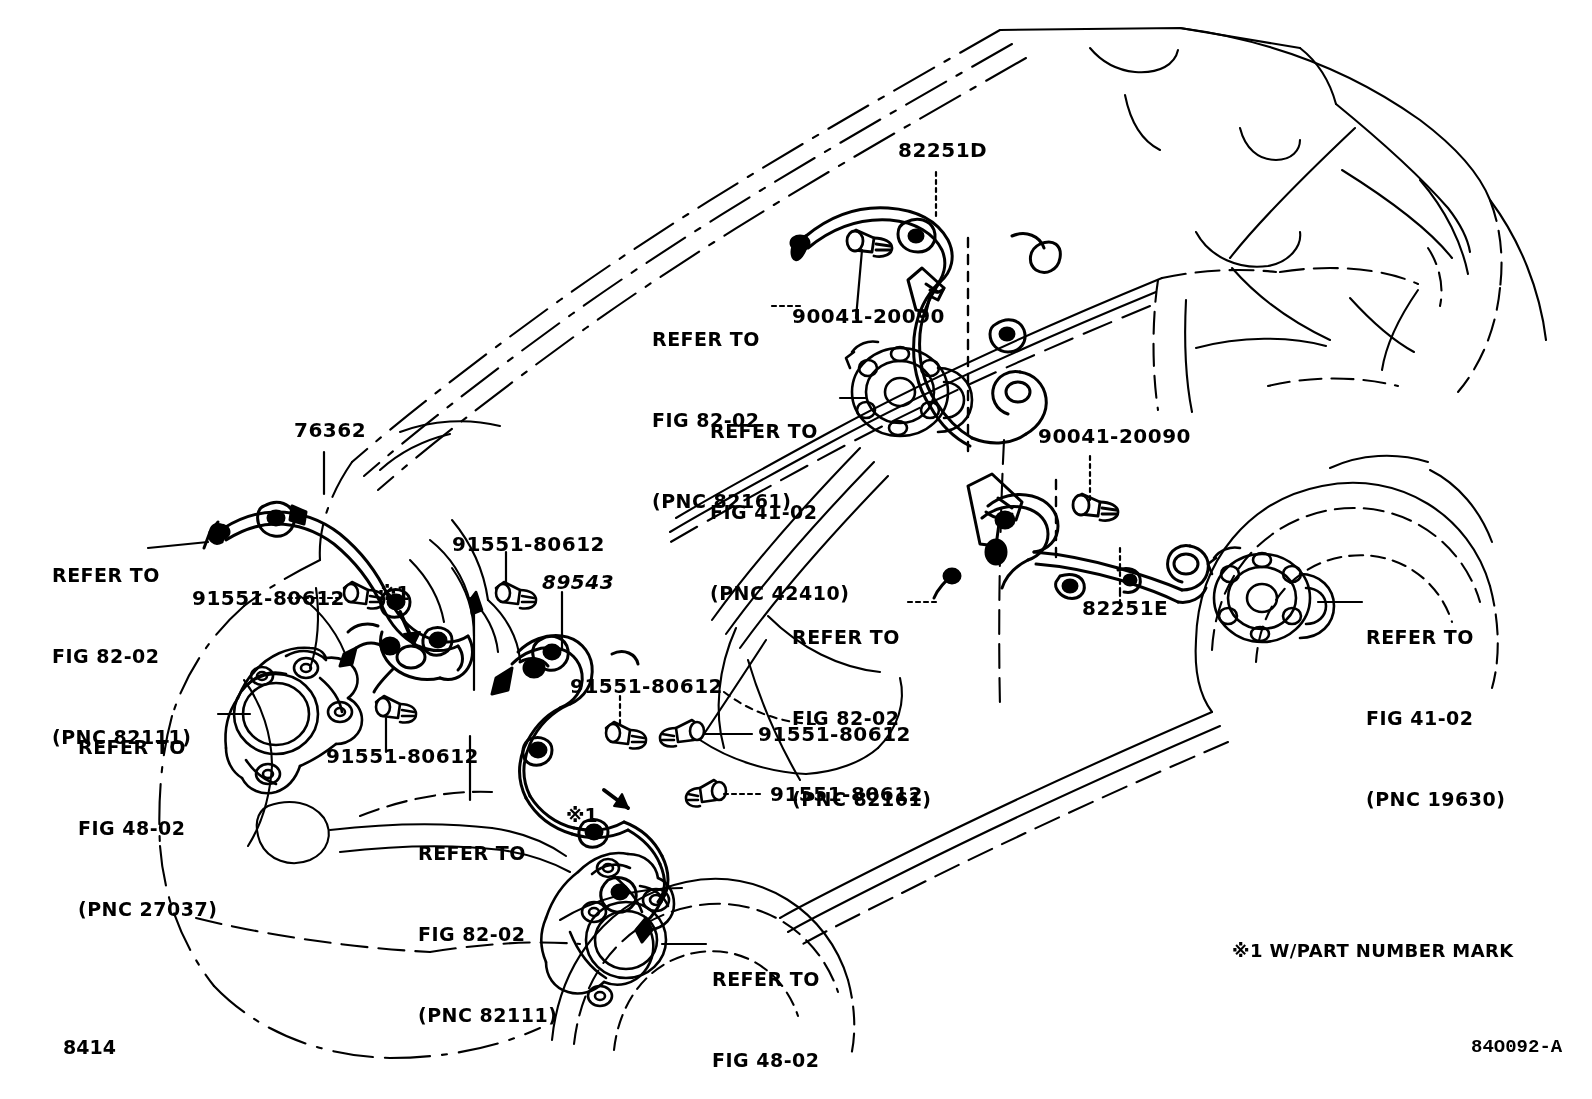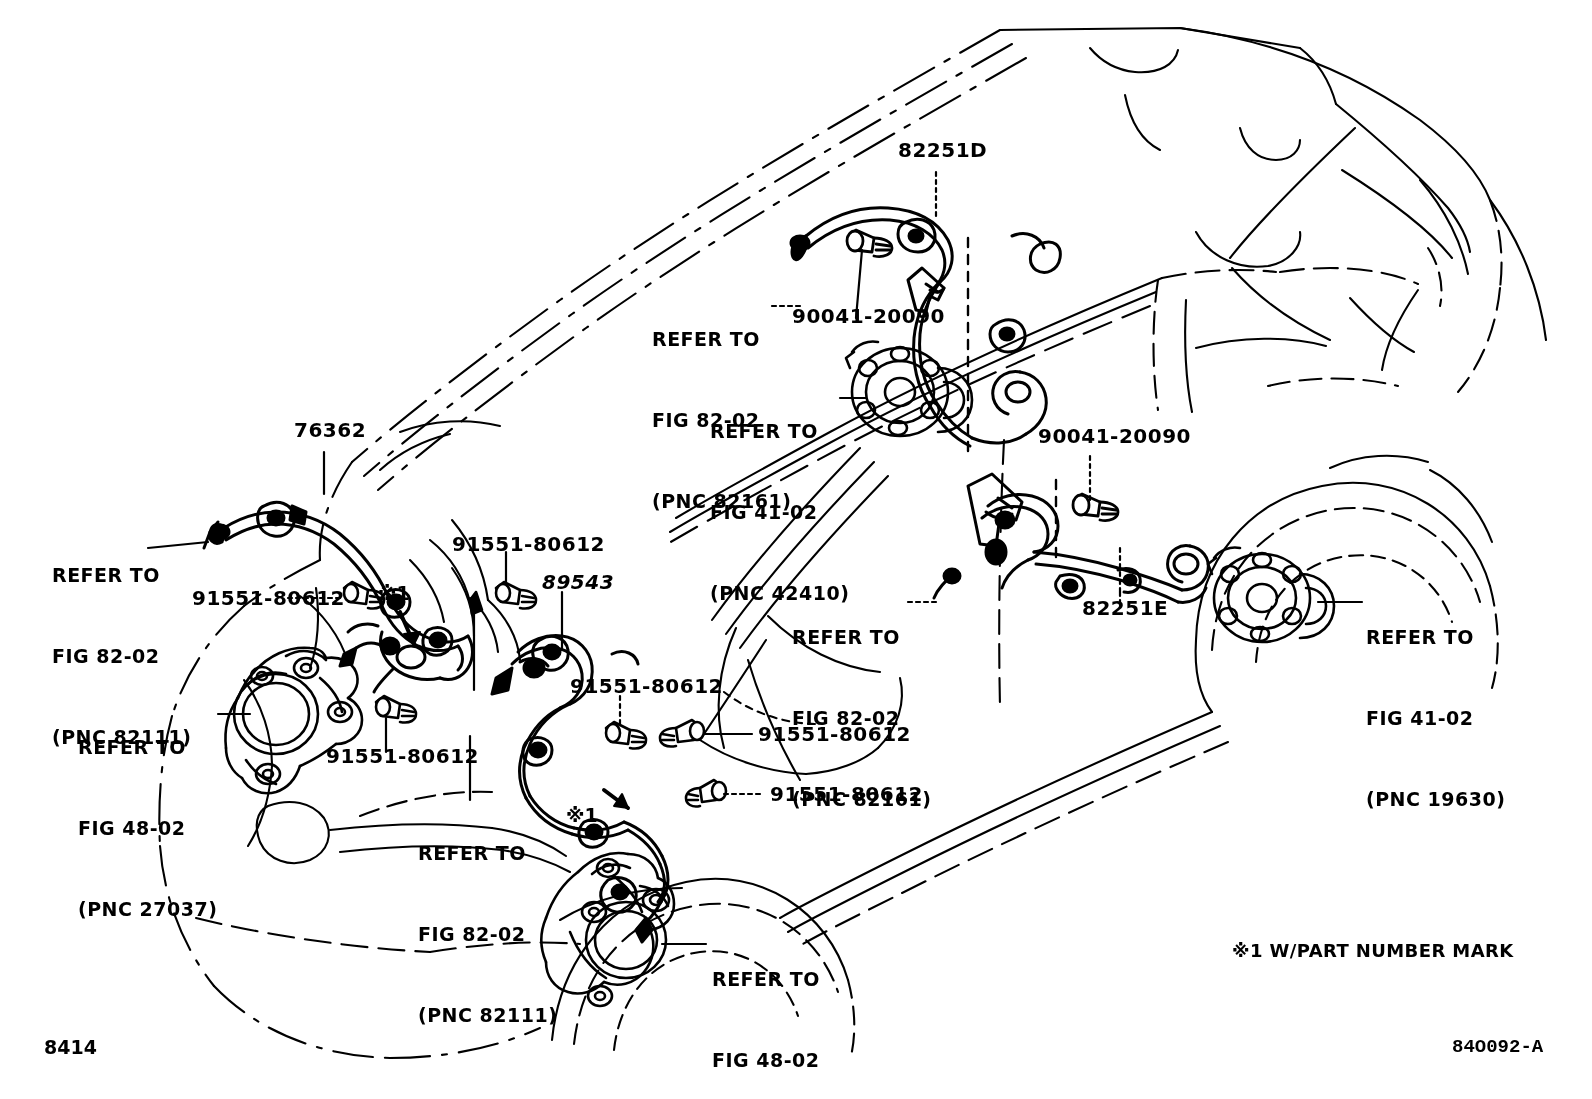--- a/index.html
+++ b/index.html
@@ -9,21 +9,21 @@
   svg.layer{position:absolute;left:0;top:0;width:1592px;height:1099px;}
   .lbl{position:absolute;font-family:"DejaVu Sans","Liberation Sans",sans-serif;
        font-weight:bold;font-size:19px;letter-spacing:0.5px;color:#000000;
        white-space:pre;line-height:25px;}
   .lbl.multi{line-height:27px;}
   .num{position:absolute;font-family:"DejaVu Sans","Liberation Sans",sans-serif;
        font-weight:bold;font-size:20px;letter-spacing:0.5px;color:#000;white-space:pre;}
   .mark{position:absolute;font-family:"DejaVu Sans","Liberation Sans",sans-serif;
         font-weight:bold;font-size:19px;color:#000;white-space:pre;}
   .foot{position:absolute;font-family:"DejaVu Sans","Liberation Sans",sans-serif;
-        font-weight:bold;font-size:19px;color:#000;white-space:pre;}
+        font-weight:bold;font-size:19px;color:#000;white-space:pre;margin-left:19px;}
   .note{position:absolute;font-family:"DejaVu Sans","Liberation Sans",sans-serif;
         font-weight:bold;font-size:18px;letter-spacing:0.4px;color:#000;white-space:pre;}
 </style>
 </head>
 <body>
 
 <div id="stage">
 
   <svg class="layer" viewBox="0 0 1592 1099">
     <g fill="none" stroke="#000" stroke-width="2.1" stroke-linecap="round" stroke-linejoin="round">

